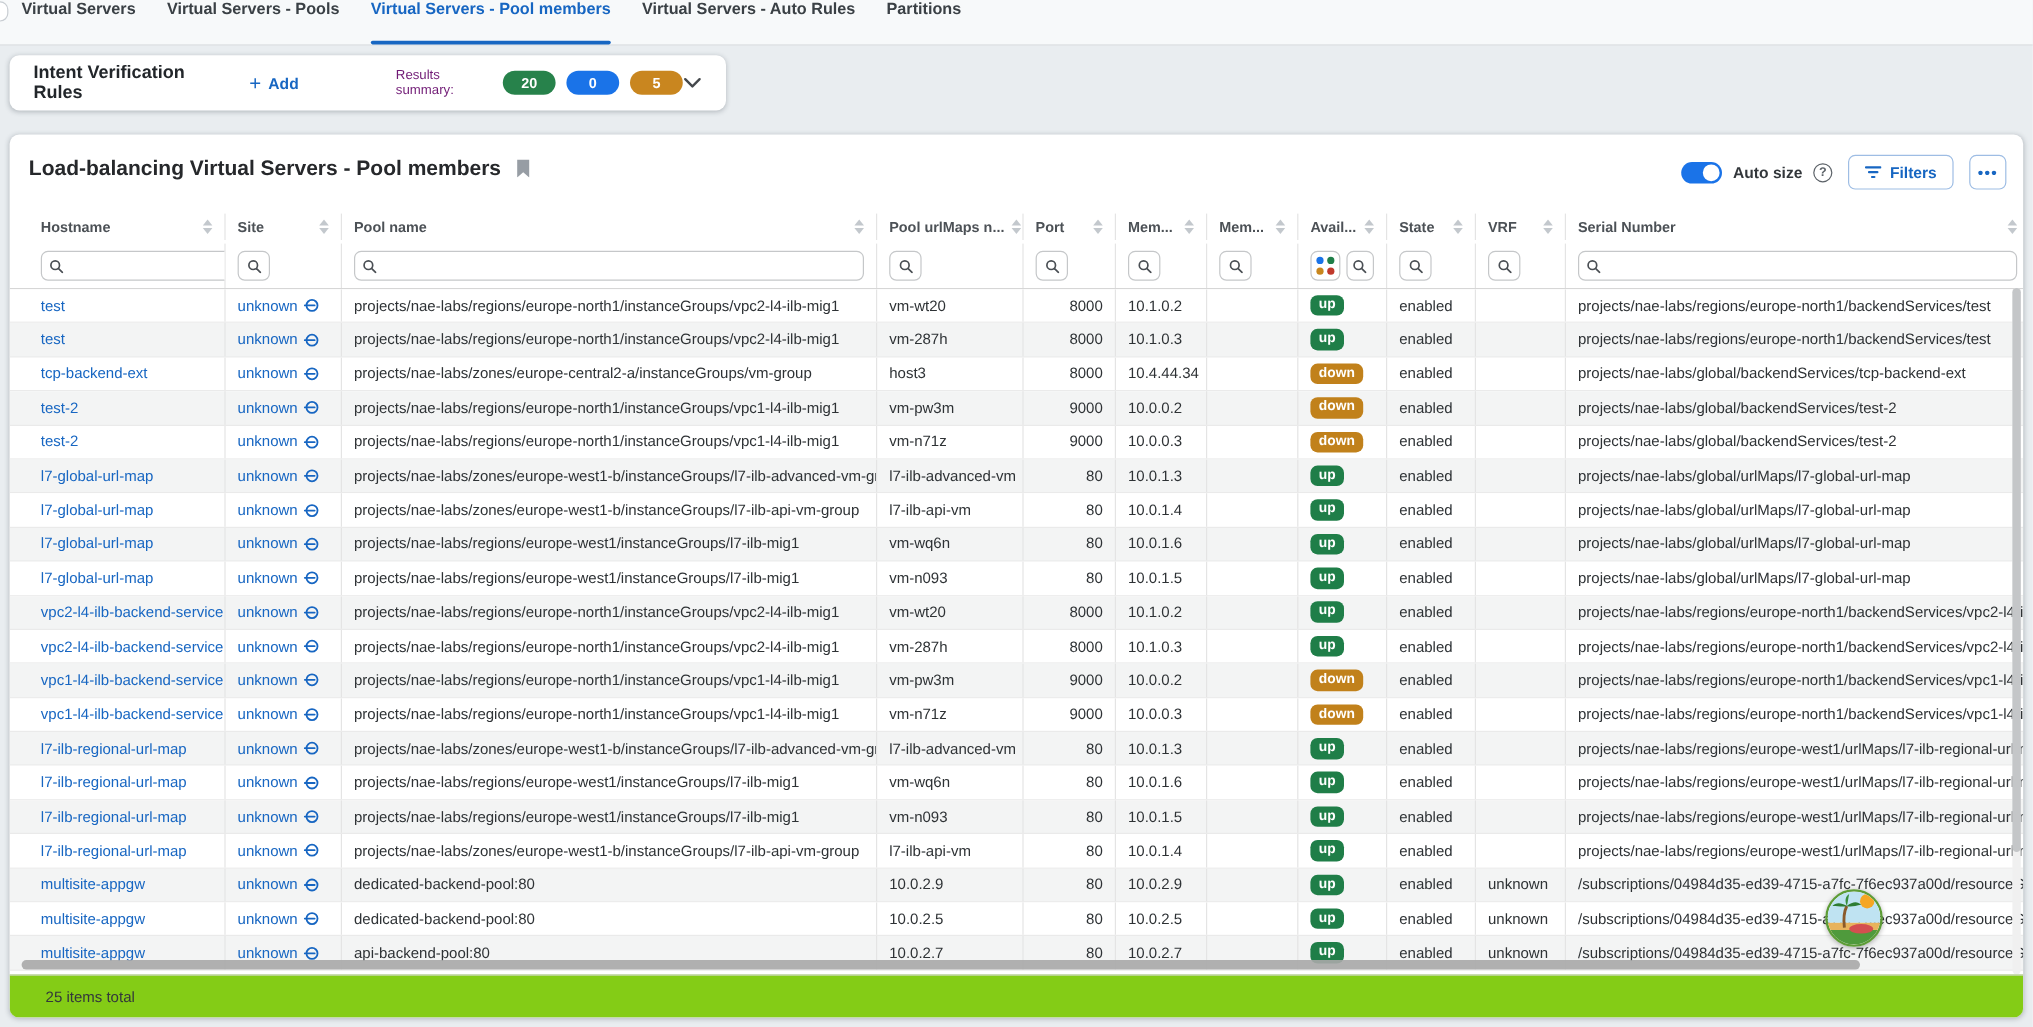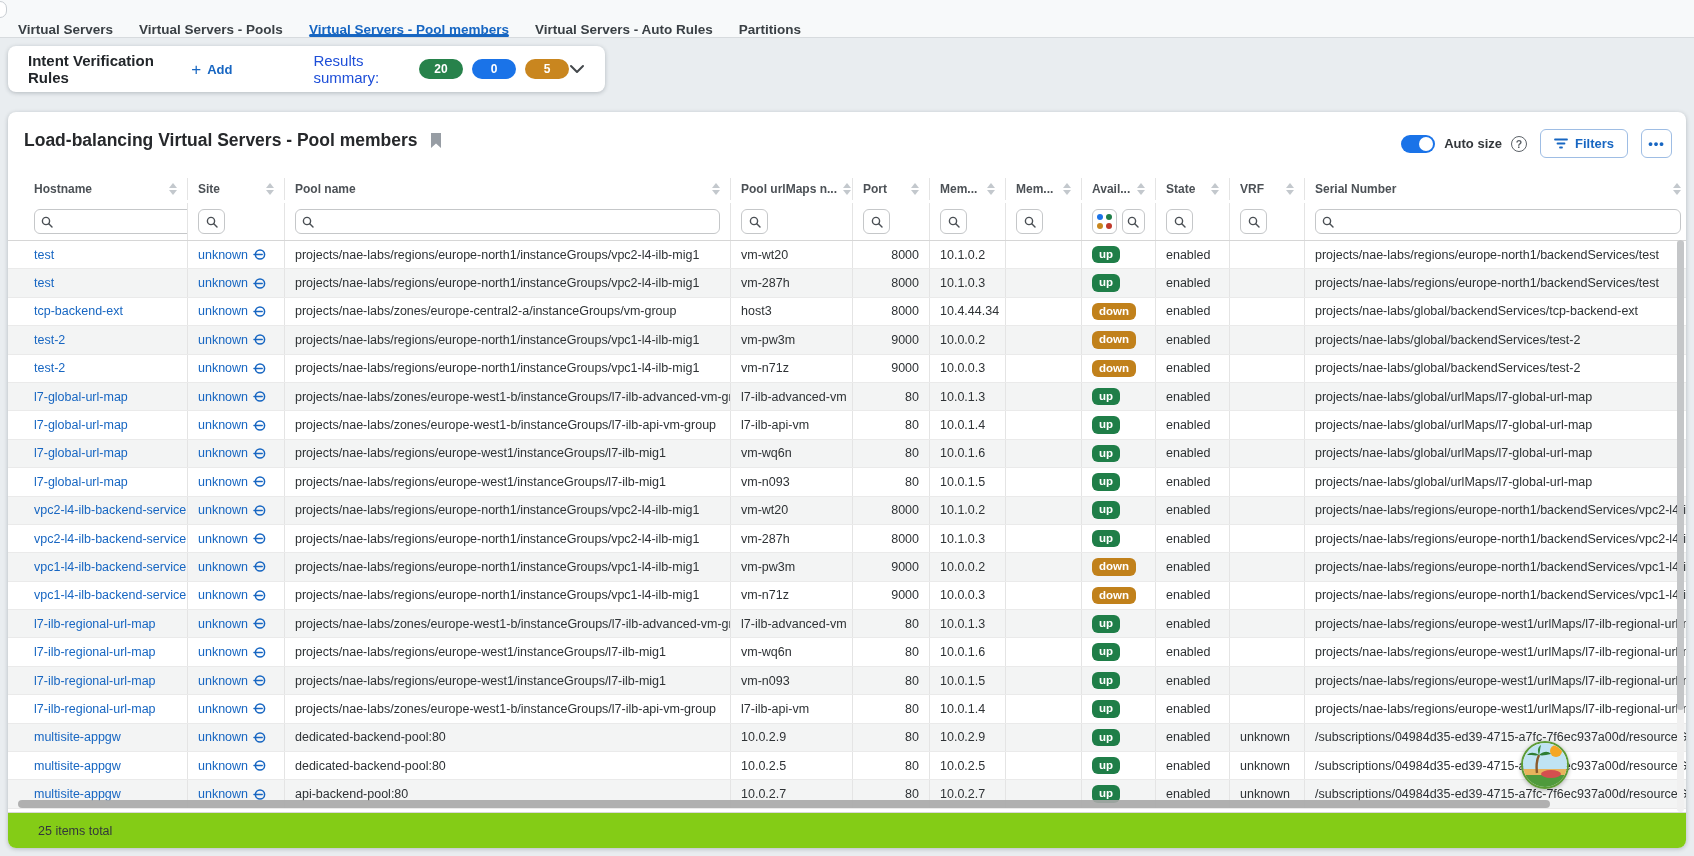--- a/index.html
+++ b/index.html
@@ -1,33 +1,33 @@
 <!DOCTYPE html>
 <html><head>
 <meta charset="utf-8">
 <style>
   *{margin:0;padding:0;box-sizing:border-box}
   html,body{width:1694px;height:856px;overflow:hidden}
   body{font-family:"Liberation Sans","DejaVu Sans",sans-serif;background:#e9edf0;position:relative;color:#2e2e2e}
 
   
   .tabbar{position:absolute;top:0;left:0;width:100%;height:38px;background:#f7f9fa;border-bottom:1px solid #d7dbde;display:flex;align-items:stretch;padding-left:18px;gap:26px}
-  .tab{display:flex;align-items:flex-end;font-size:13.5px;font-weight:700;color:#3a4045;cursor:pointer;position:relative;white-space:nowrap}
+  .tab{display:flex;align-items:flex-start;font-size:13.5px;font-weight:700;color:#3a4045;cursor:pointer;position:relative;white-space:nowrap}
   .tab.active{color:#1766c2}
   .tab.active::after{content:"";position:absolute;left:0;right:0;bottom:0;height:3px;background:#1766c2;border-radius:2px}
   .notch{position:absolute;left:-7px;top:1px;width:14px;height:17px;border-radius:8px;background:#fff;border:1px solid #c8cdd2}
 
   .card{background:#fff;border-radius:8px;box-shadow:0 1px 4px rgba(40,50,60,.28);position:absolute}
 
   
   .intent{left:8px;top:46px;width:597px;height:46px;display:flex;align-items:center;padding:0 20px}
   .intent-title{font-size:15px;font-weight:700;color:#22262a}
   .add-btn{display:flex;align-items:center;gap:6px;margin-left:30px;color:#1766c2;font-size:13px;font-weight:600;cursor:pointer}
   .add-plus{font-size:17px;font-weight:400;line-height:1}
-  .summary-label{margin-left:81px;font-size:15px;color:#1d4ed8}
+  .summary-label{margin-left:81px;font-size:11px;color:#701a75}
   .pills{display:flex;gap:9px;margin-left:12px}
   .pill{min-width:44px;height:20px;border-radius:10px;color:#fff;font-size:12px;font-weight:700;display:flex;align-items:center;justify-content:center;cursor:pointer}
   .intent-chevron{margin-left:auto;cursor:pointer;display:flex;align-items:center}
 
   
   .main{left:8px;top:112px;width:1678px;height:736px;overflow:hidden}
   .card-head{position:relative;height:66px}
   .page-title{position:absolute;left:16px;top:18px;font-size:17.5px;font-weight:700;color:#26282b;display:flex;align-items:center;gap:12px}
   .bookmark{display:inline-flex;cursor:pointer}
   .head-controls{position:absolute;right:14px;top:17px;display:flex;align-items:center;gap:9px}

